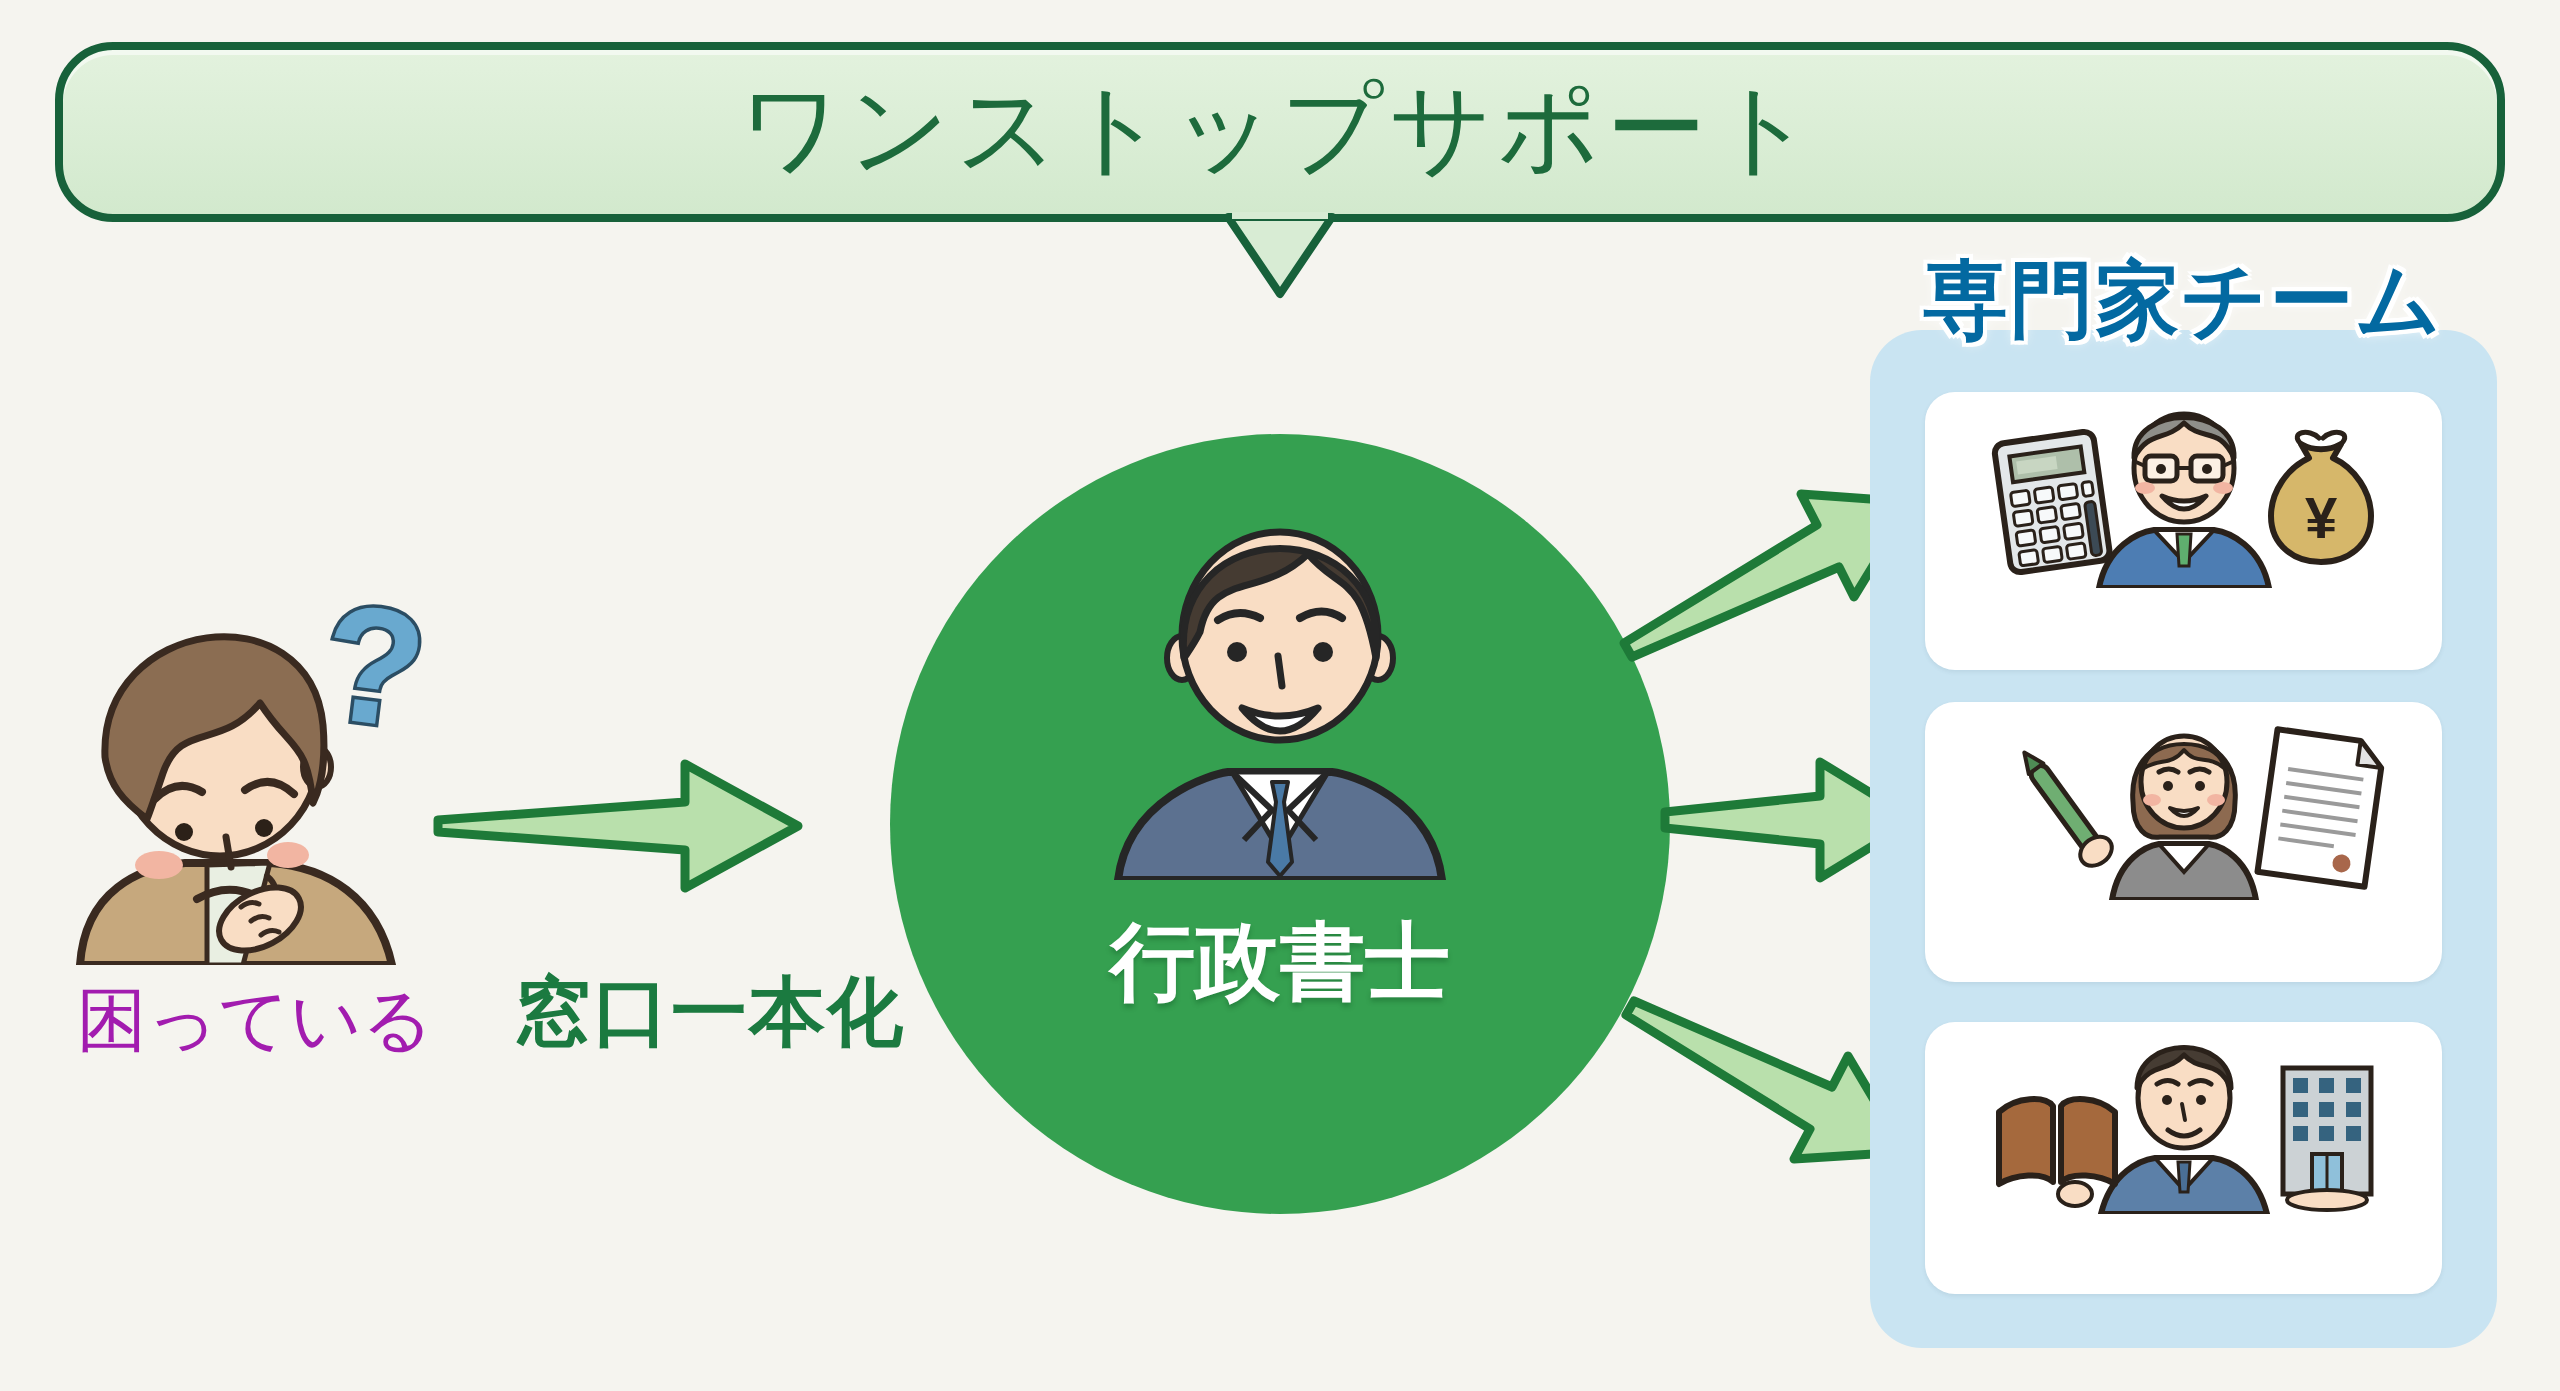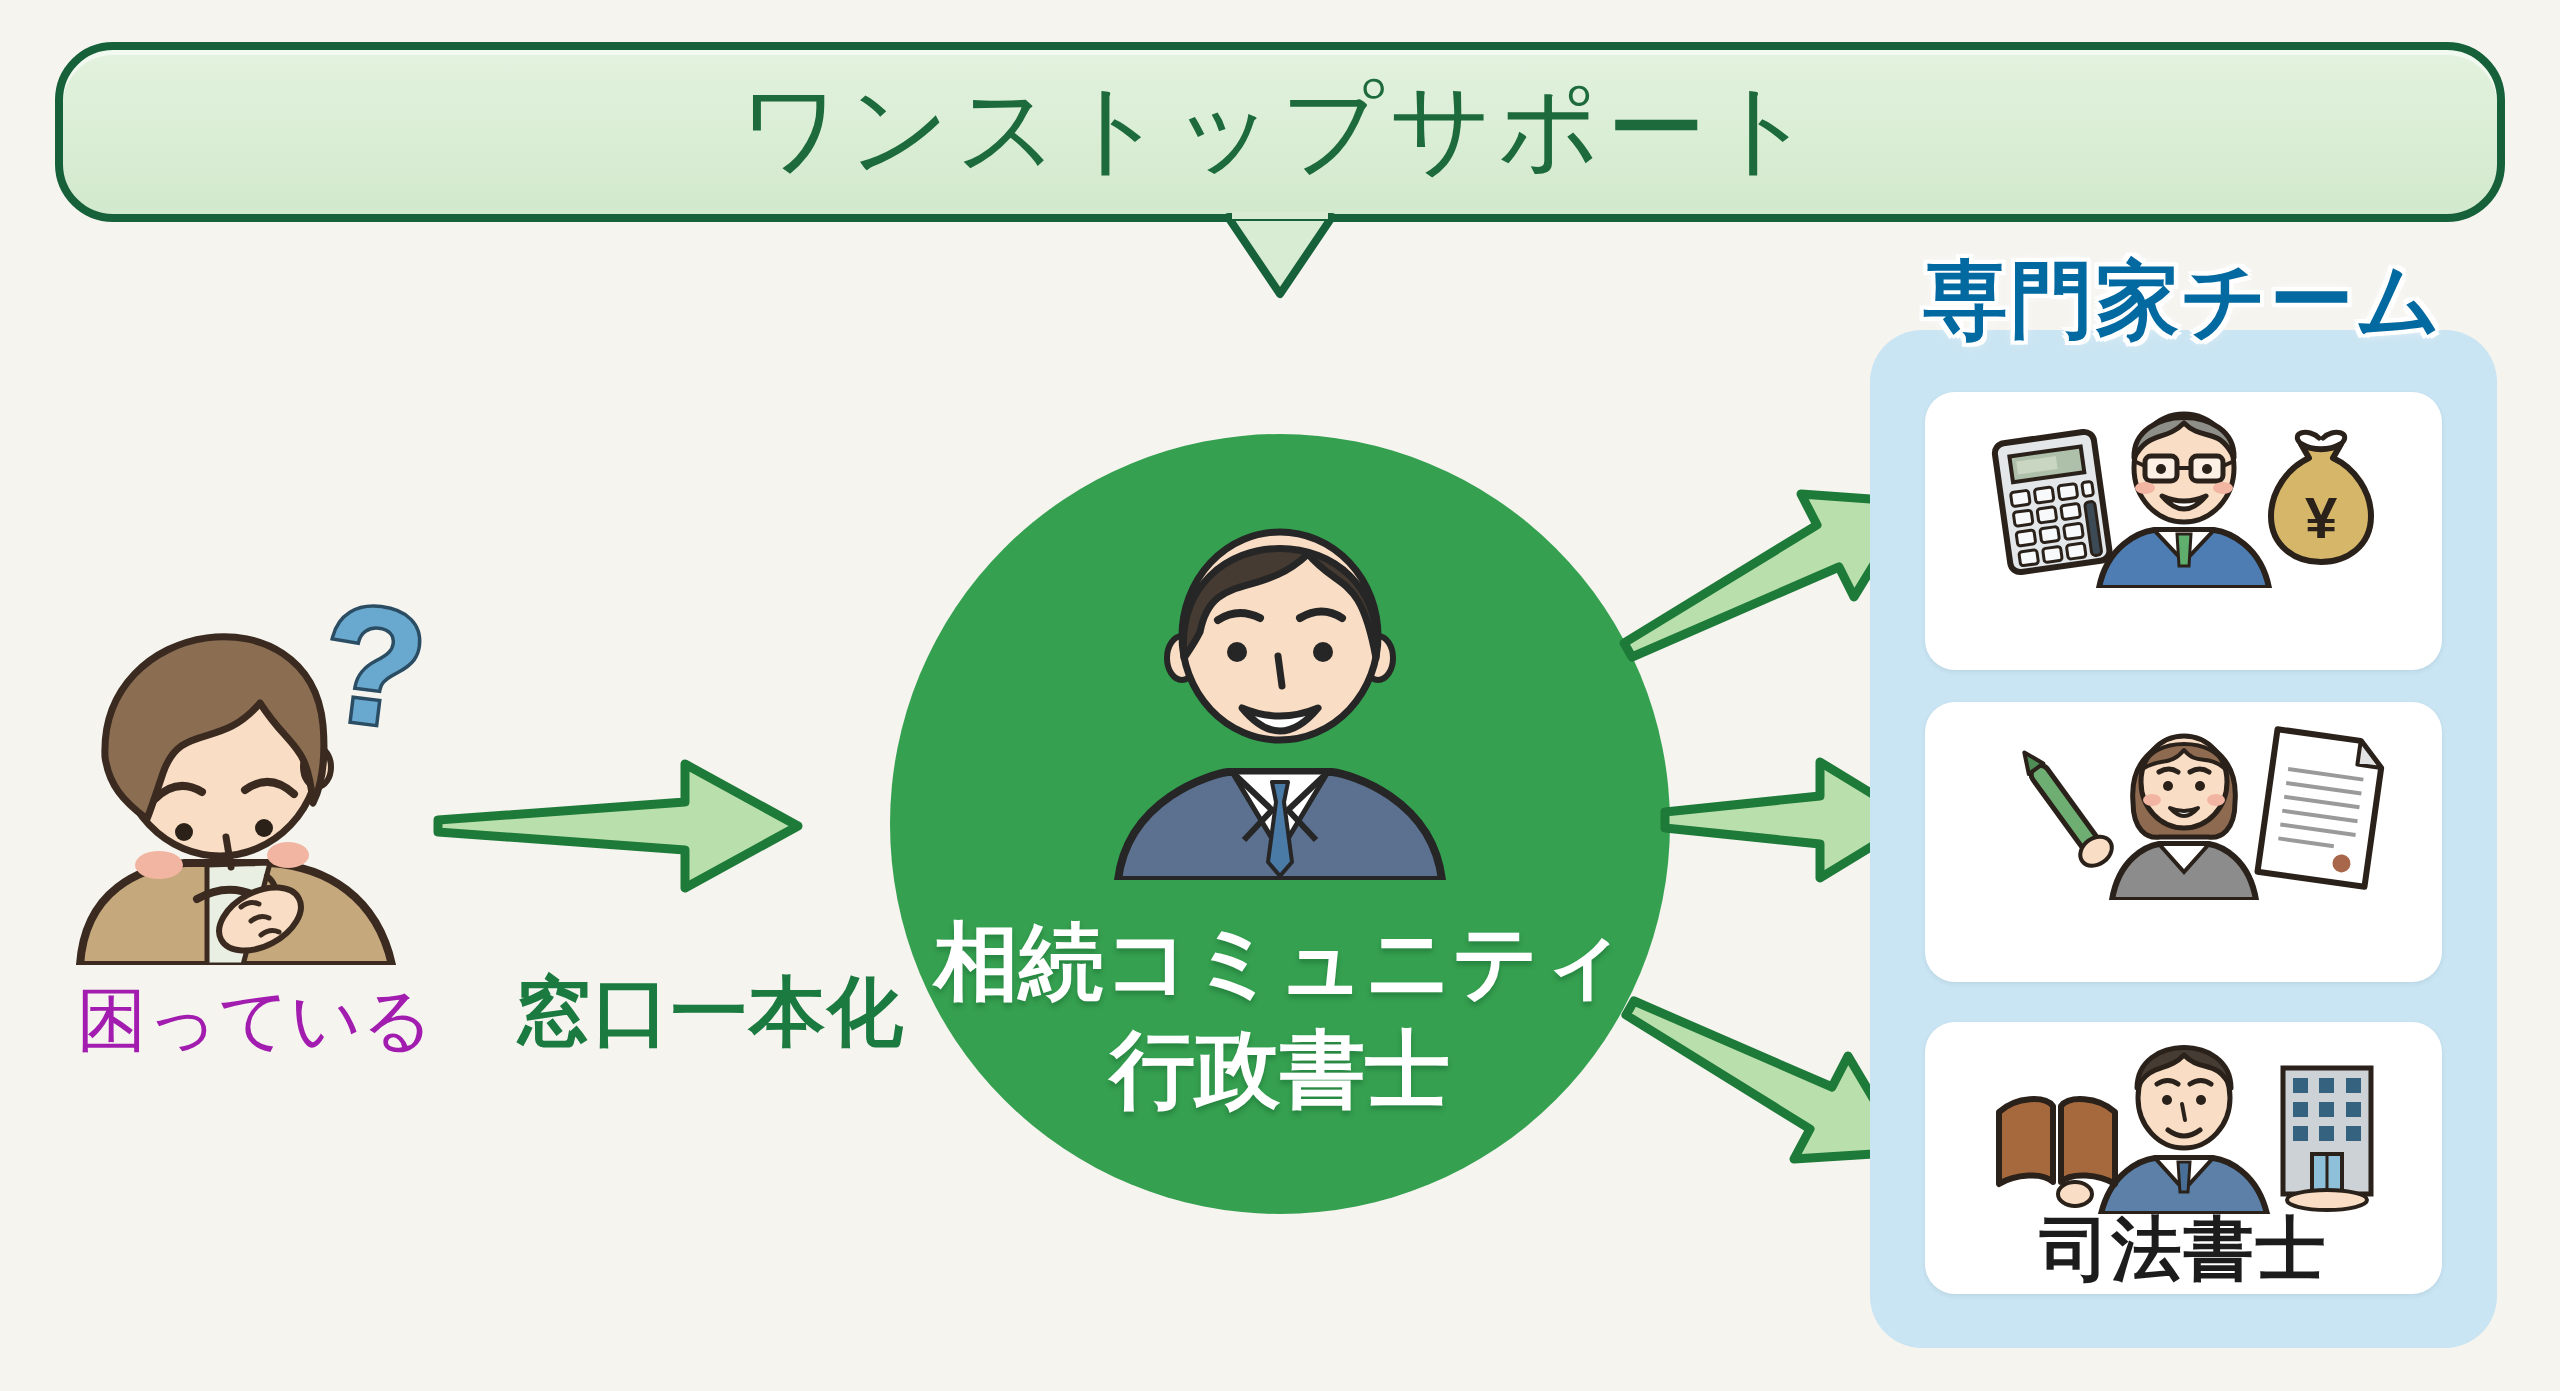--- a/index.html
+++ b/index.html
@@ -143,21 +143,20 @@
 
   <path d="M 158,152 Q 178,139 200,150" fill="none" stroke="#262626" stroke-width="8" stroke-linecap="round"></path>
   <path d="M 240,150 Q 262,137 282,150" fill="none" stroke="#262626" stroke-width="8" stroke-linecap="round"></path>
   <circle cx="177" cy="184" r="10" fill="#262626"></circle>
   <circle cx="263" cy="184" r="10" fill="#262626"></circle>
   <path d="M 218,188 L 222,218" fill="none" stroke="#262626" stroke-width="7" stroke-linecap="round"></path>
   <path d="M 182,240 Q 220,286 258,240 Q 220,256 182,240 Z" fill="#ffffff" stroke="#262626" stroke-width="7" stroke-linejoin="round"></path>
 </svg>
 
 <div class="abs center-label">
-  <div>相続コミュニティ</div>
   <div>行政書士</div>
 </div>
 
 <svg class="abs" style="left:1560px;top:440px;" width="420" height="760" viewBox="0 0 420 760">
   <polygon points="64,203 257,85 241,54 352,62 294,157 279,127 72,217" fill="#b9e0ac" stroke="#1e7a38" stroke-width="9" stroke-linejoin="round"></polygon>
   <polygon points="105,372 260,356 260,322 355,380 260,438 260,404 105,388" fill="#b9e0ac" stroke="#1e7a38" stroke-width="9" stroke-linejoin="round"></polygon>
   <polygon points="74,561 272,647 288,616 345,712 234,719 250,689 66,575" fill="#b9e0ac" stroke="#1e7a38" stroke-width="9" stroke-linejoin="round"></polygon>
 </svg>
 
 <div class="abs panel"></div>
@@ -282,14 +281,13 @@
           <rect x="19" y="-28" width="15" height="15"></rect>
         <rect x="-34" y="-4" width="15" height="15"></rect>
           <rect x="-8" y="-4" width="15" height="15"></rect>
           <rect x="19" y="-4" width="15" height="15"></rect>
       </g>
       <rect x="-15" y="24" width="30" height="40" fill="#8fc0da" stroke="#2a211a" stroke-width="4"></rect>
       <line x1="0" y1="24" x2="0" y2="64" stroke="#2a211a" stroke-width="3"></line>
       <ellipse cx="0" cy="70" rx="40" ry="10" fill="#f9ddc4" stroke="#2a211a" stroke-width="4"></ellipse>
     </g>
   </svg>
-  <div class="card-label">司法書士</div>
 </div>
 
 </body></html>

